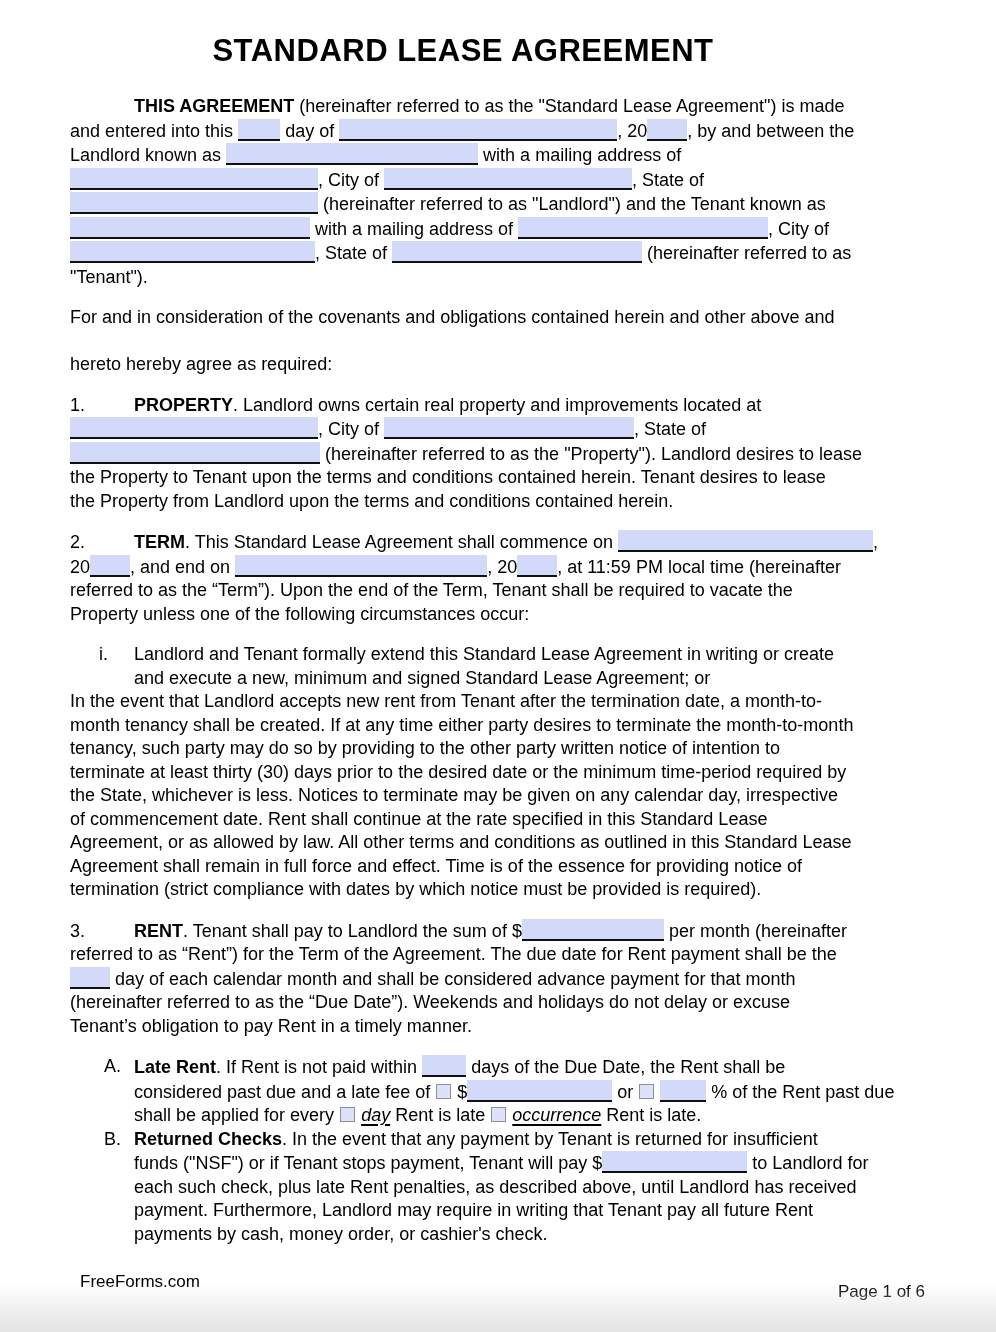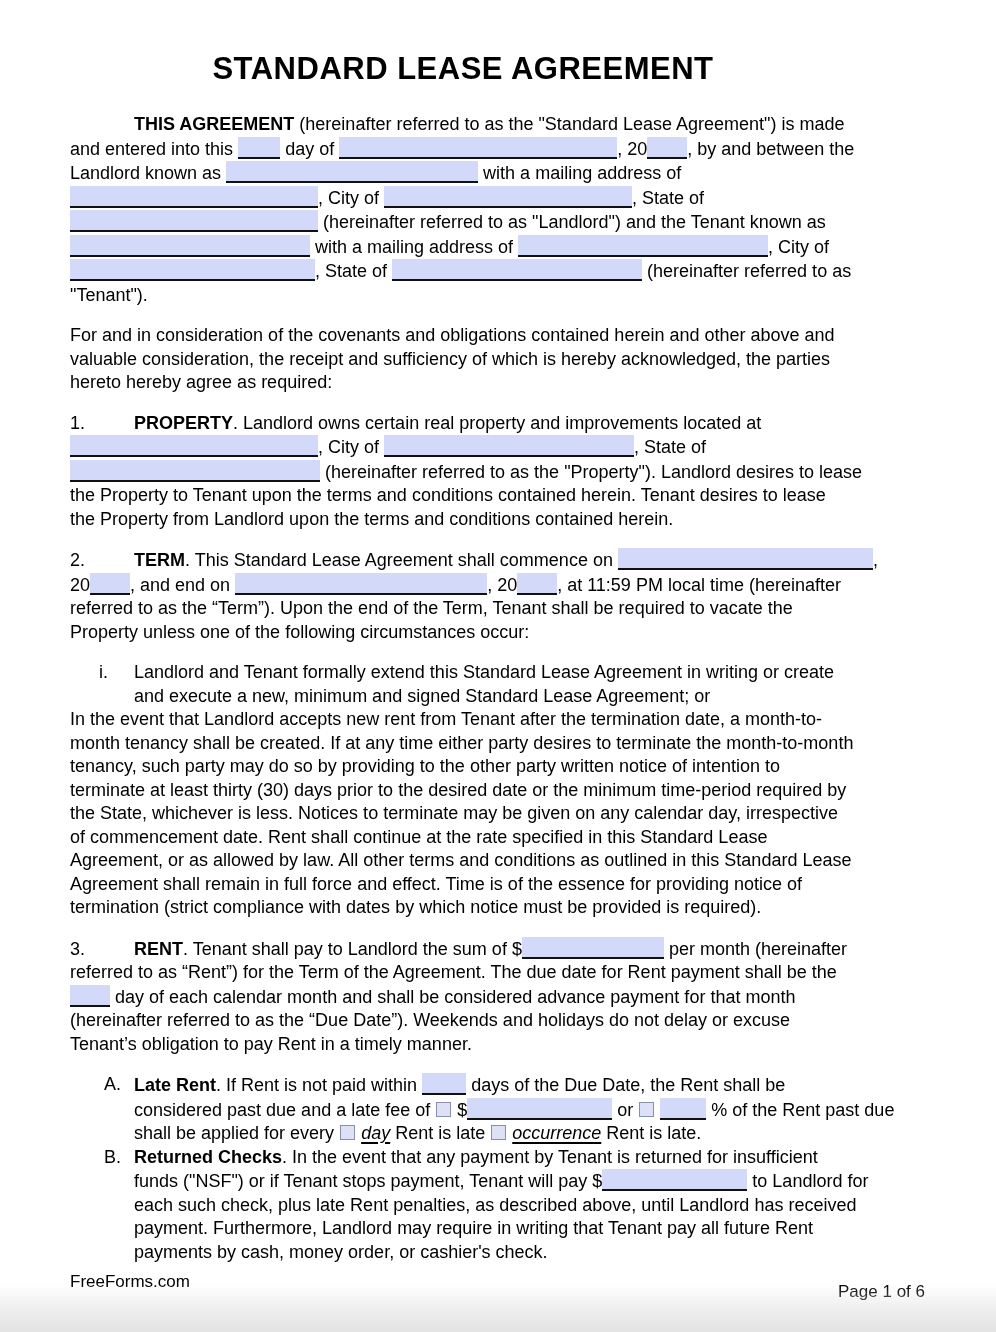--- a/index.html
+++ b/index.html
@@ -4,21 +4,21 @@
 <style>
   html,body { margin:0; padding:0; }
   body {
     width:996px; height:1332px;
     background:#ffffff;
     font-family:"Liberation Sans", sans-serif;
     font-size:18px; line-height:23.5px; color:#000;
     position:relative; overflow:hidden;
     -webkit-font-smoothing:antialiased;
   }
-  .content { padding:51px 0 0 70px; width:856px; }
+  .content { padding:33px 0 0 70px; width:856px; }
   h1.doc-title {
     margin:0 70px 26px 0;
     text-align:center;
     font-size:31px; line-height:36px; font-weight:bold;
     letter-spacing:0.5px;
   }
   .blk { margin:0 0 17px 0; }
   .blk.tight { margin-bottom:0; }
   .blk.indent-first { text-indent:64px; }
   .blk.indent-first .field, .blk .field { text-indent:0; }
@@ -34,36 +34,36 @@
     background:var(--field-fill,#d3d9f8);
     border-bottom:2px solid var(--field-line,#111111);
     vertical-align:-4px;
   }
   .checkbox {
     display:inline-block; width:13px; height:13px;
     background:var(--checkbox-fill,#dce1f8);
     border:1px solid var(--checkbox-border,#8a8fa8);
     vertical-align:-1px; margin:0 1px;
   }
-  .footer-left  { position:absolute; left:70px;  top:1271px; font-size:17px; line-height:22px; }
+  .footer-left  { position:absolute; left:80px;  top:1271px; font-size:17px; line-height:22px; }
   .footer-right { position:absolute; right:71px; top:1281px; font-size:17px; line-height:22px; }
   .page-edge {
     position:absolute; left:0; bottom:0; width:996px; height:48px;
     background:linear-gradient(180deg, rgba(230,230,230,0) 0%, rgba(224,224,224,0.55) 55%, #e2e2e2 100%);
     pointer-events:none;
   }
 </style>
 </head>
 <body>
 
 <div class="content">
   <h1 class="doc-title">STANDARD LEASE AGREEMENT</h1>
   <div id="doc">
       <div class="blk indent-first"><span class="bold">THIS AGREEMENT</span><span> (hereinafter referred to as the "Standard Lease Agreement") is made</span><br><span>and entered into this </span><span class="field" style="width: 42px;"></span><span> day of </span><span class="field" style="width: 278px;"></span><span>, 20</span><span class="field" style="width: 40px;"></span><span>, by and between the</span><br><span>Landlord known as </span><span class="field" style="width: 252px;"></span><span> with a mailing address of</span><br><span class="field" style="width: 248px;"></span><span>, City of </span><span class="field" style="width: 248px;"></span><span>, State of</span><br><span class="field" style="width: 248px;"></span><span> (hereinafter referred to as "Landlord") and the Tenant known as</span><br><span class="field" style="width: 240px;"></span><span> with a mailing address of </span><span class="field" style="width: 250px;"></span><span>, City of</span><br><span class="field" style="width: 245px;"></span><span>, State of </span><span class="field" style="width: 250px;"></span><span> (hereinafter referred to as</span><br><span>"Tenant").</span></div>
-      <div class="blk"><span>For and in consideration of the covenants and obligations contained herein and other above and</span><br><span>valuable consideration, the receipt and sufficiency of which is hereby acknowledged, the parties</span><br><span>hereto hereby agree as required:</span></div>
+      <div class="blk"><span>For and in consideration of the covenants and obligations contained herein and other above and</span><br><br><span>hereto hereby agree as required:</span></div>
       <div class="blk section"><span class="sec-marker">1.</span><span class="bold">PROPERTY</span><span>. Landlord owns certain real property and improvements located at</span><br><span class="field" style="width: 248px;"></span><span>, City of </span><span class="field" style="width: 250px;"></span><span>, State of</span><br><span class="field" style="width: 250px;"></span><span> (hereinafter referred to as the "Property"). Landlord desires to lease</span><br><span>the Property to Tenant upon the terms and conditions contained herein. Tenant desires to lease</span><br><span>the Property from Landlord upon the terms and conditions contained herein.</span></div>
       <div class="blk section"><span class="sec-marker">2.</span><span class="bold">TERM</span><span>. This Standard Lease Agreement shall commence on </span><span class="field" style="width: 255px;"></span><span>,</span><br><span>20</span><span class="field" style="width: 40px;"></span><span>, and end on </span><span class="field" style="width: 252px;"></span><span>, 20</span><span class="field" style="width: 40px;"></span><span>, at 11:59 PM local time (hereinafter</span><br><span>referred to as the “Term”). Upon the end of the Term, Tenant shall be required to vacate the</span><br><span>Property unless one of the following circumstances occur:</span></div>
       <div class="blk li roman tight"><span class="li-marker">i.</span><span>Landlord and Tenant formally extend this Standard Lease Agreement in writing or create</span><br><span>and execute a new, minimum and signed Standard Lease Agreement; or</span></div>
       <div class="blk"><span>In the event that Landlord accepts new rent from Tenant after the termination date, a month-to-</span><br><span>month tenancy shall be created. If at any time either party desires to terminate the month-to-month</span><br><span>tenancy, such party may do so by providing to the other party written notice of intention to</span><br><span>terminate at least thirty (30) days prior to the desired date or the minimum time-period required by</span><br><span>the State, whichever is less. Notices to terminate may be given on any calendar day, irrespective</span><br><span>of commencement date. Rent shall continue at the rate specified in this Standard Lease</span><br><span>Agreement, or as allowed by law. All other terms and conditions as outlined in this Standard Lease</span><br><span>Agreement shall remain in full force and effect. Time is of the essence for providing notice of</span><br><span>termination (strict compliance with dates by which notice must be provided is required).</span></div>
       <div class="blk section"><span class="sec-marker">3.</span><span class="bold">RENT</span><span>. Tenant shall pay to Landlord the sum of $</span><span class="field" style="width: 142px;"></span><span> per month (hereinafter</span><br><span>referred to as “Rent”) for the Term of the Agreement. The due date for Rent payment shall be the</span><br><span class="field" style="width: 40px;"></span><span> day of each calendar month and shall be considered advance payment for that month</span><br><span>(hereinafter referred to as the “Due Date”). Weekends and holidays do not delay or excuse</span><br><span>Tenant’s obligation to pay Rent in a timely manner.</span></div>
       <div class="blk li alpha tight"><span class="li-marker">A.</span><span class="bold">Late Rent</span><span>. If Rent is not paid within </span><span class="field" style="width: 44px;"></span><span> days of the Due Date, the Rent shall be</span><br><span>considered past due and a late fee of </span><span class="checkbox"></span><span> $</span><span class="field" style="width: 145px;"></span><span> or </span><span class="checkbox"></span><span> </span><span class="field" style="width: 46px;"></span><span> % of the Rent past due</span><br><span>shall be applied for every </span><span class="checkbox"></span><span> </span><span class="und">day</span><span> Rent is late </span><span class="checkbox"></span><span> </span><span class="und">occurrence</span><span> Rent is late.</span></div>
       <div class="blk li alpha"><span class="li-marker">B.</span><span class="bold">Returned Checks</span><span>. In the event that any payment by Tenant is returned for insufficient</span><br><span>funds ("NSF") or if Tenant stops payment, Tenant will pay $</span><span class="field" style="width: 145px;"></span><span> to Landlord for</span><br><span>each such check, plus late Rent penalties, as described above, until Landlord has received</span><br><span>payment. Furthermore, Landlord may require in writing that Tenant pay all future Rent</span><br><span>payments by cash, money order, or cashier's check.</span></div>
     </div>
 </div>
 

